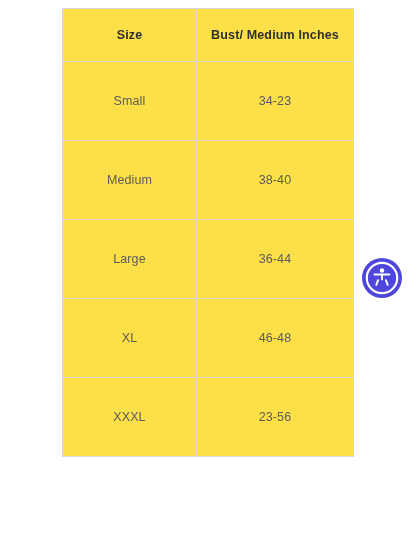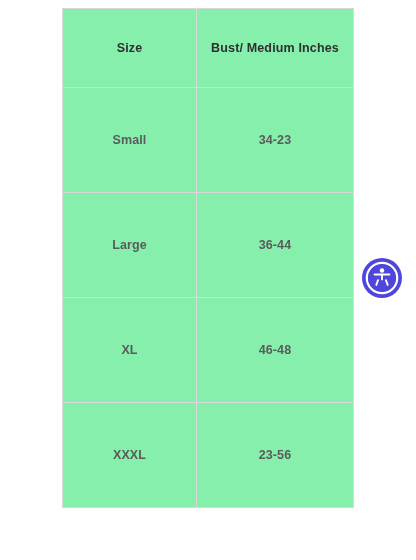--- a/index.html
+++ b/index.html
@@ -39,36 +39,36 @@
   }
 
   table.size-chart col.col-size  { width: 134px; }
   table.size-chart col.col-bust  { width: 157px; }
 
   table.size-chart th,
   table.size-chart td {
     border: 1px solid #d9d9d9;
     text-align: center;
     vertical-align: middle;
-    padding: 13px 4px;
-    background: #86efac;
+    padding: 0 4px;
+    background: #fde047;
   }
 
   table.size-chart thead th {
     height: 52px;
     font-size: 12.5px;
     font-weight: bold;
     color: #2f2f2f;
     letter-spacing: 0.15px;
   }
 
   table.size-chart tbody td {
     height: 78px;
     font-size: 12.5px;
-    font-weight: bold;
+    font-weight: normal;
     color: #5b5b5b;
     letter-spacing: 0.1px;
   }
 
   
   .a11y-widget {
     position: absolute;
     left: 362px;
     top: 258px;
     width: 40px;
@@ -100,20 +100,24 @@
           <th>Size</th>
           <th>Bust/ Medium Inches</th>
         </tr>
       </thead>
       <tbody>
         <tr>
           <td>Small</td>
           <td>34-23</td>
         </tr>
         <tr>
+          <td>Medium</td>
+          <td>38-40</td>
+        </tr>
+        <tr>
           <td>Large</td>
           <td>36-44</td>
         </tr>
         <tr>
           <td>XL</td>
           <td>46-48</td>
         </tr>
         <tr>
           <td>XXXL</td>
           <td>23-56</td>

